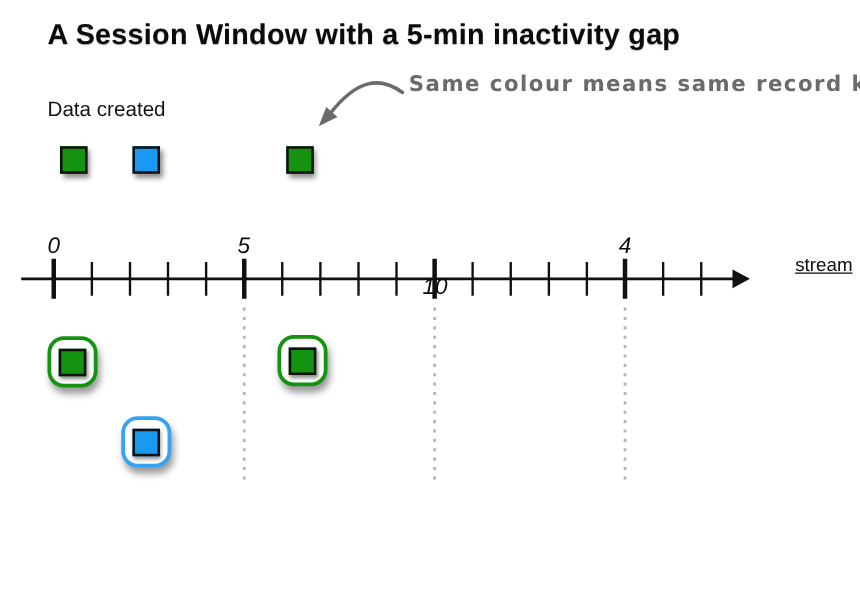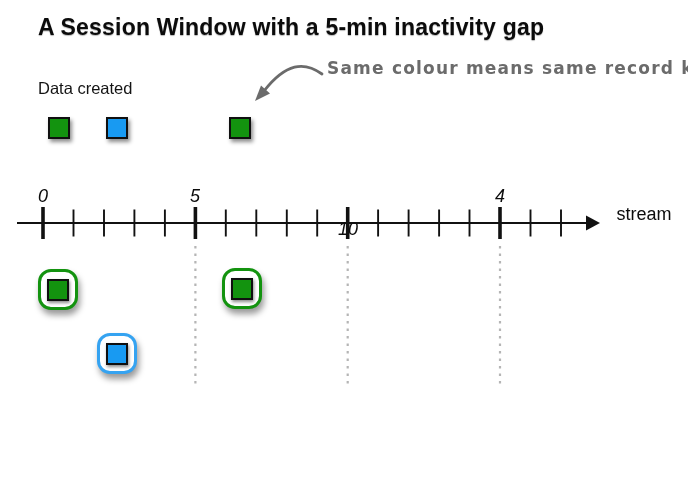--- a/index.html
+++ b/index.html
@@ -49,22 +49,22 @@
   .tick-label {
     width:44px; text-align:center; font-size:18px; font-style:italic;
     color:#0c0c0c; top:186px;
   }
   #tick-label-0  { left:21px; }
   #tick-label-5  { left:173px; }
   #tick-label-10 { left:326px;margin-top:33px; }
   #tick-label-15 { left:478px; }
 
   #stream-time-label {
-    left:606px; top:203px; width:76px; text-align:center;
-    font-size:18px; color:#0c0c0c; line-height:1.32;
+    left:606px; top:203px; width:76px; text-align:right;
+    font-size:15px; color:#0c0c0c; line-height:1.32;text-decoration:underline;
   }
 
   svg { position:absolute; left:0; top:0; }
 </style>
 </head>
 <body>
 
 <div id="stage">
 
   <svg width="688" height="486" viewBox="0 0 688 486">

